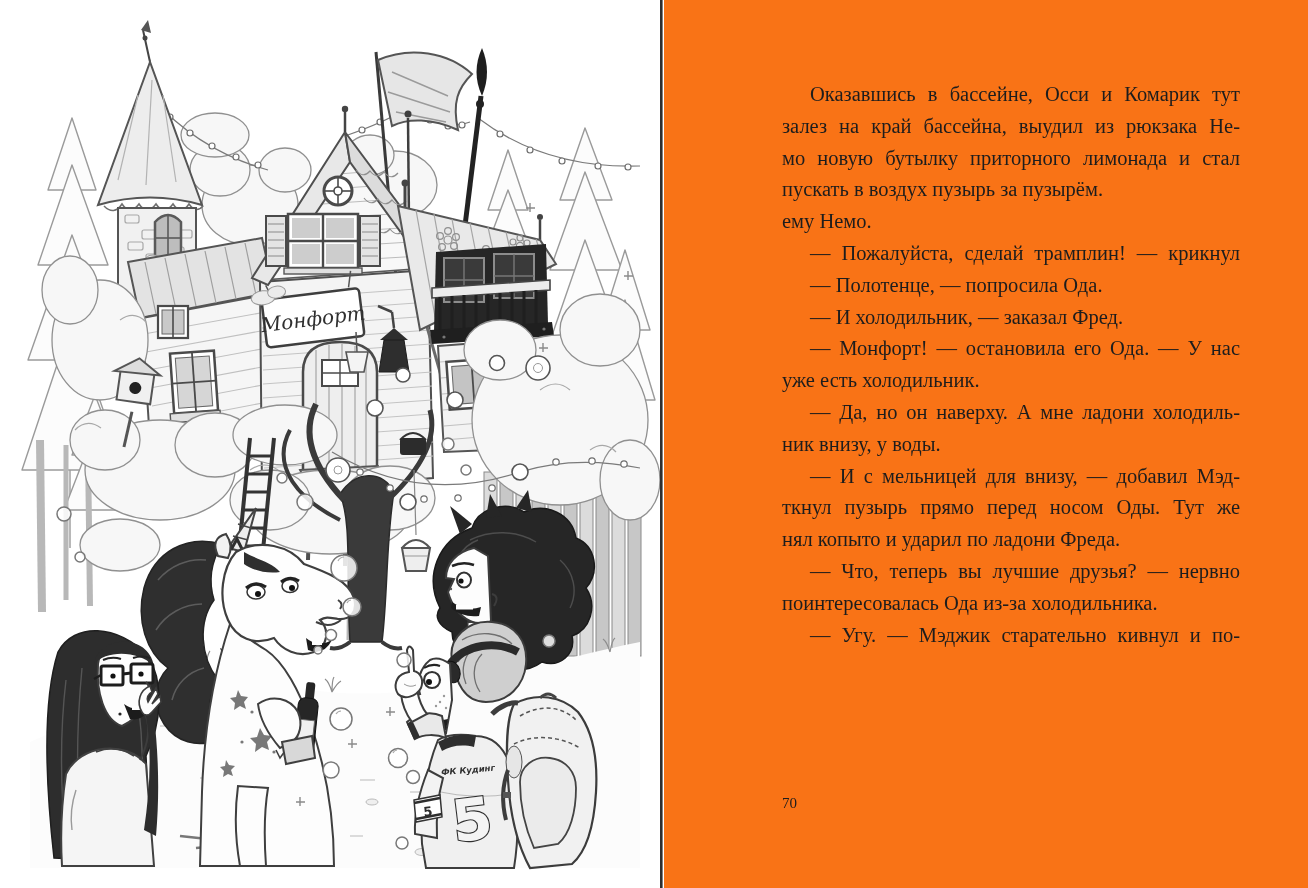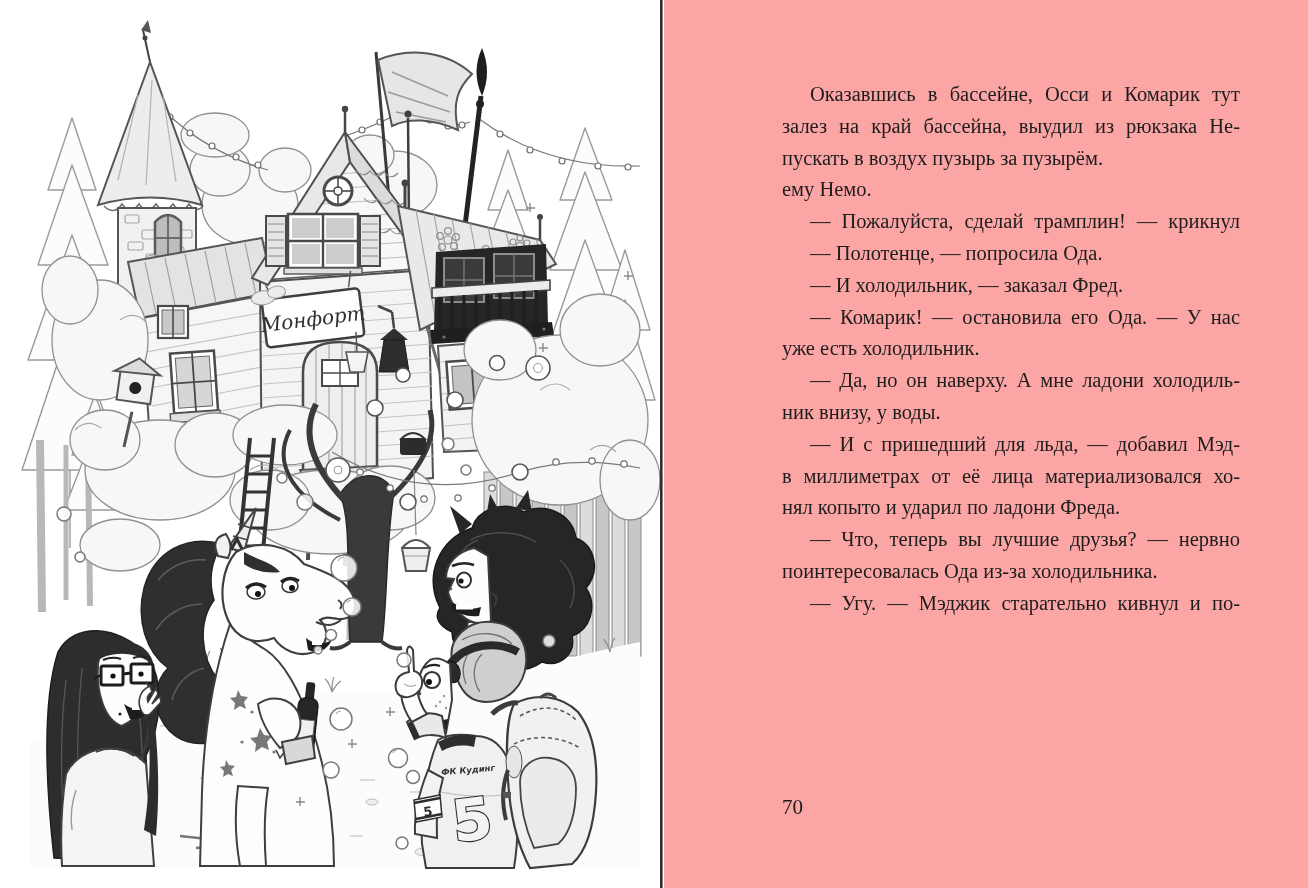--- a/index.html
+++ b/index.html
@@ -4,31 +4,31 @@
 <style>
   html,body{margin:0;padding:0;}
   body{
     width:1308px;height:888px;position:relative;overflow:hidden;
     background:#ffffff;
     font-family:"Liberation Serif", serif;
   }
   .spread{position:absolute;inset:0;}
   .illus-wrap{position:absolute;left:0;top:0;width:661px;height:888px;}
   .divider-wrap{position:absolute;left:659px;top:0;width:5px;height:888px;}
-  .text-page{position:absolute;left:664px;top:0;width:644px;height:888px;background:#fca5a5;}
+  .text-page{position:absolute;left:664px;top:0;width:644px;height:888px;background:#f97316;}
   .text-column{
     position:absolute;left:118px;top:79px;width:458px;
     font-size:20.5px;line-height:31.8px;color:#1d1d1d;
   }
   .line{white-space:nowrap;}
   .line.j{text-align:justify;text-align-last:justify;}
   .line.ind{text-indent:28px;}
   .page-number{
     position:absolute;left:118px;top:795px;
-    font-size:21px;color:#1d1d1d;
+    font-size:15px;color:#1d1d1d;
   }
   svg text{user-select:none;}
 </style>
 </head>
 <body style="color: rgb(29, 29, 29); background: rgb(255, 255, 255);">
 
 <div class="spread">
 
   <div class="illus-wrap">
   <svg width="661" height="888" viewBox="0 0 661 888" xmlns="http://www.w3.org/2000/svg">
@@ -591,31 +591,32 @@
   <div class="divider-wrap">
     <svg width="5" height="888" viewBox="0 0 5 888">
       <rect x="1" y="0" width="2.6" height="888" fill="#2f2f2f"></rect>
     </svg>
   </div>
 
   <div class="text-page">
     <div class="text-column">
         <div class="line ind j">Оказавшись в бассейне, Осси и Комарик тут</div>
         <div class="line j">залез на край бассейна, выудил из рюкзака Не-</div>
+        <div class="line j">мо новую бутылку приторного лимонада и стал</div>
         <div class="line">пускать в воздух пузырь за пузырём.</div>
         <div class="line">ему Немо.</div>
         <div class="line ind j">— Пожалуйста, сделай трамплин! — крикнул</div>
         <div class="line ind">— Полотенце, — попросила Ода.</div>
         <div class="line ind">— И холодильник, — заказал Фред.</div>
-        <div class="line ind j">— Комарик! — остановила его Ода. — У нас</div>
+        <div class="line ind j">— Монфорт! — остановила его Ода. — У нас</div>
         <div class="line">уже есть холодильник.</div>
         <div class="line ind j">— Да, но он наверху. А мне ладони холодиль-</div>
         <div class="line">ник внизу, у воды.</div>
-        <div class="line ind j">— И с пришедший для льда, — добавил Мэд-</div>
-        <div class="line j">в миллиметрах от её лица материализовался хо-</div>
+        <div class="line ind j">— И с мельницей для внизу, — добавил Мэд-</div>
+        <div class="line j">ткнул пузырь прямо перед носом Оды. Тут же</div>
         <div class="line">нял копыто и ударил по ладони Фреда.</div>
         <div class="line ind j">— Что, теперь вы лучшие друзья? — нервно</div>
         <div class="line">поинтересовалась Ода из-за холодильника.</div>
         <div class="line ind j">— Угу. — Мэджик старательно кивнул и по-</div>
       </div>
     <div class="page-number">70</div>
   </div>
 
 </div>
 

